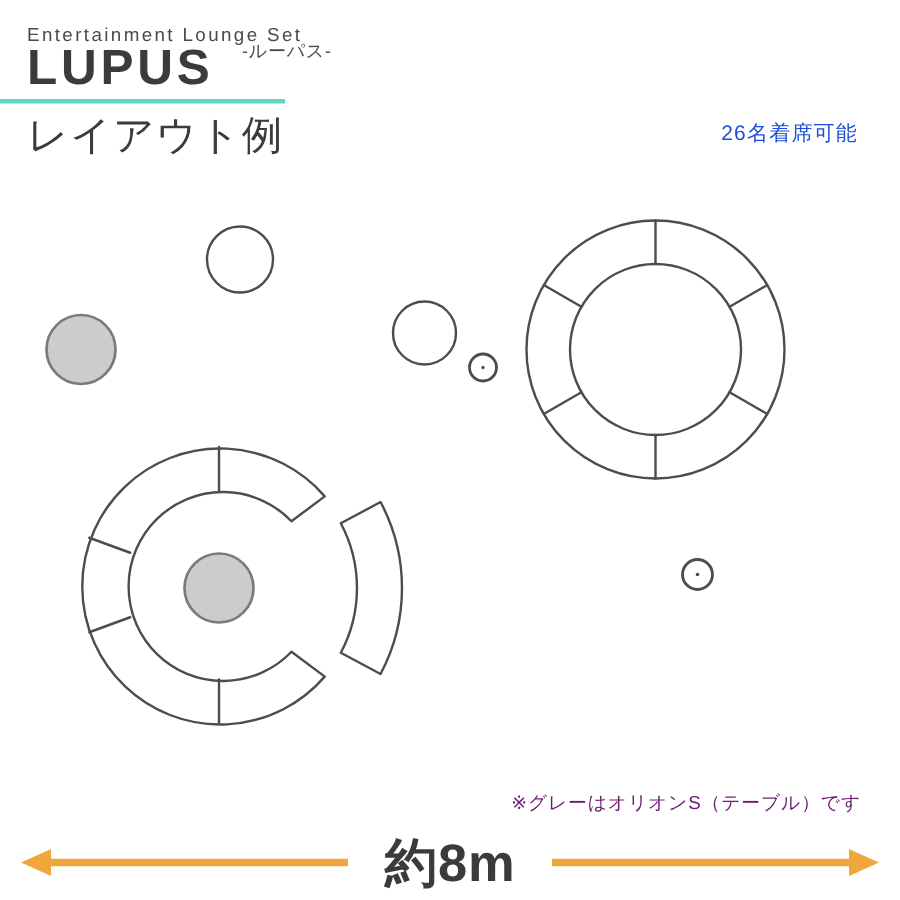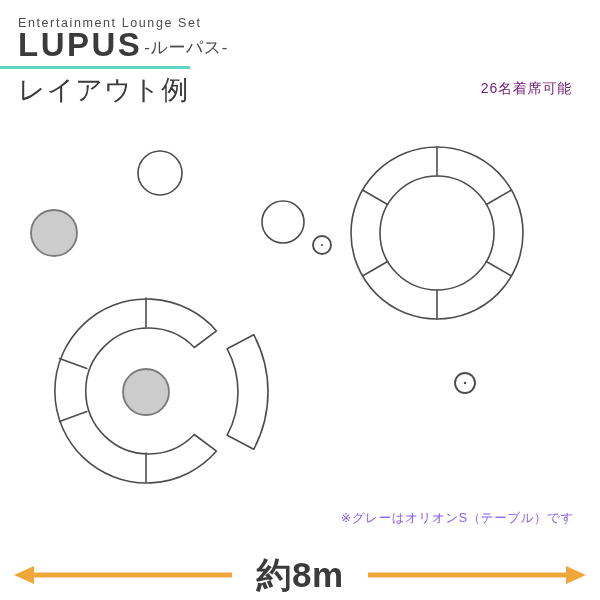--- a/index.html
+++ b/index.html
@@ -35,34 +35,34 @@
     letter-spacing: 1.6px;
     color: #4a4a4a;
     font-weight: normal;
     white-space: nowrap;
   }
   .brand-row {
     position: absolute;
     left: 18px;
     top: 28px;
     display: flex;
-    align-items: flex-end;
+    align-items: flex-start;
   }
   .brand-name {
     font-size: 33px;
     font-weight: bold;
     letter-spacing: 2.5px;
     color: #3b3b3b;
     line-height: 1;
   }
   .brand-kana {
-    font-size: 17px;
+    font-size: 12px;
     color: #4a4a4a;
     letter-spacing: 0.5px;
-    margin-left: 2px;
+    margin-left: 19px;
     position: relative;
     top: -2px;
     white-space: nowrap;
   }
   .rule {
     position: absolute;
     left: 0;
     top: 66px;
     width: 190px;
     height: 3px;
@@ -76,42 +76,42 @@
     font-weight: normal;
     color: #3b3b3b;
     letter-spacing: 1px;
     white-space: nowrap;
   }
   .capacity-note {
     position: absolute;
     right: 28px;
     top: 80px;
     font-size: 14px;
-    color: #701a75;
+    color: #1d4ed8;
     letter-spacing: 0.8px;
     white-space: nowrap;
   }
 
   
   .plan {
     position: absolute;
     left: 0;
     top: 112px;
     width: 600px;
     height: 408px;
   }
   .plan svg { display: block; }
 
   
   .legend-note {
     position: absolute;
     right: 26px;
-    top: 510px;
+    top: 527px;
     font-size: 12.5px;
-    color: #8b5cf6;
+    color: #701a75;
     letter-spacing: 0.6px;
     white-space: nowrap;
   }
   .scalebar {
     position: absolute;
     left: 0;
     top: 548px;
     width: 600px;
     height: 52px;
   }

